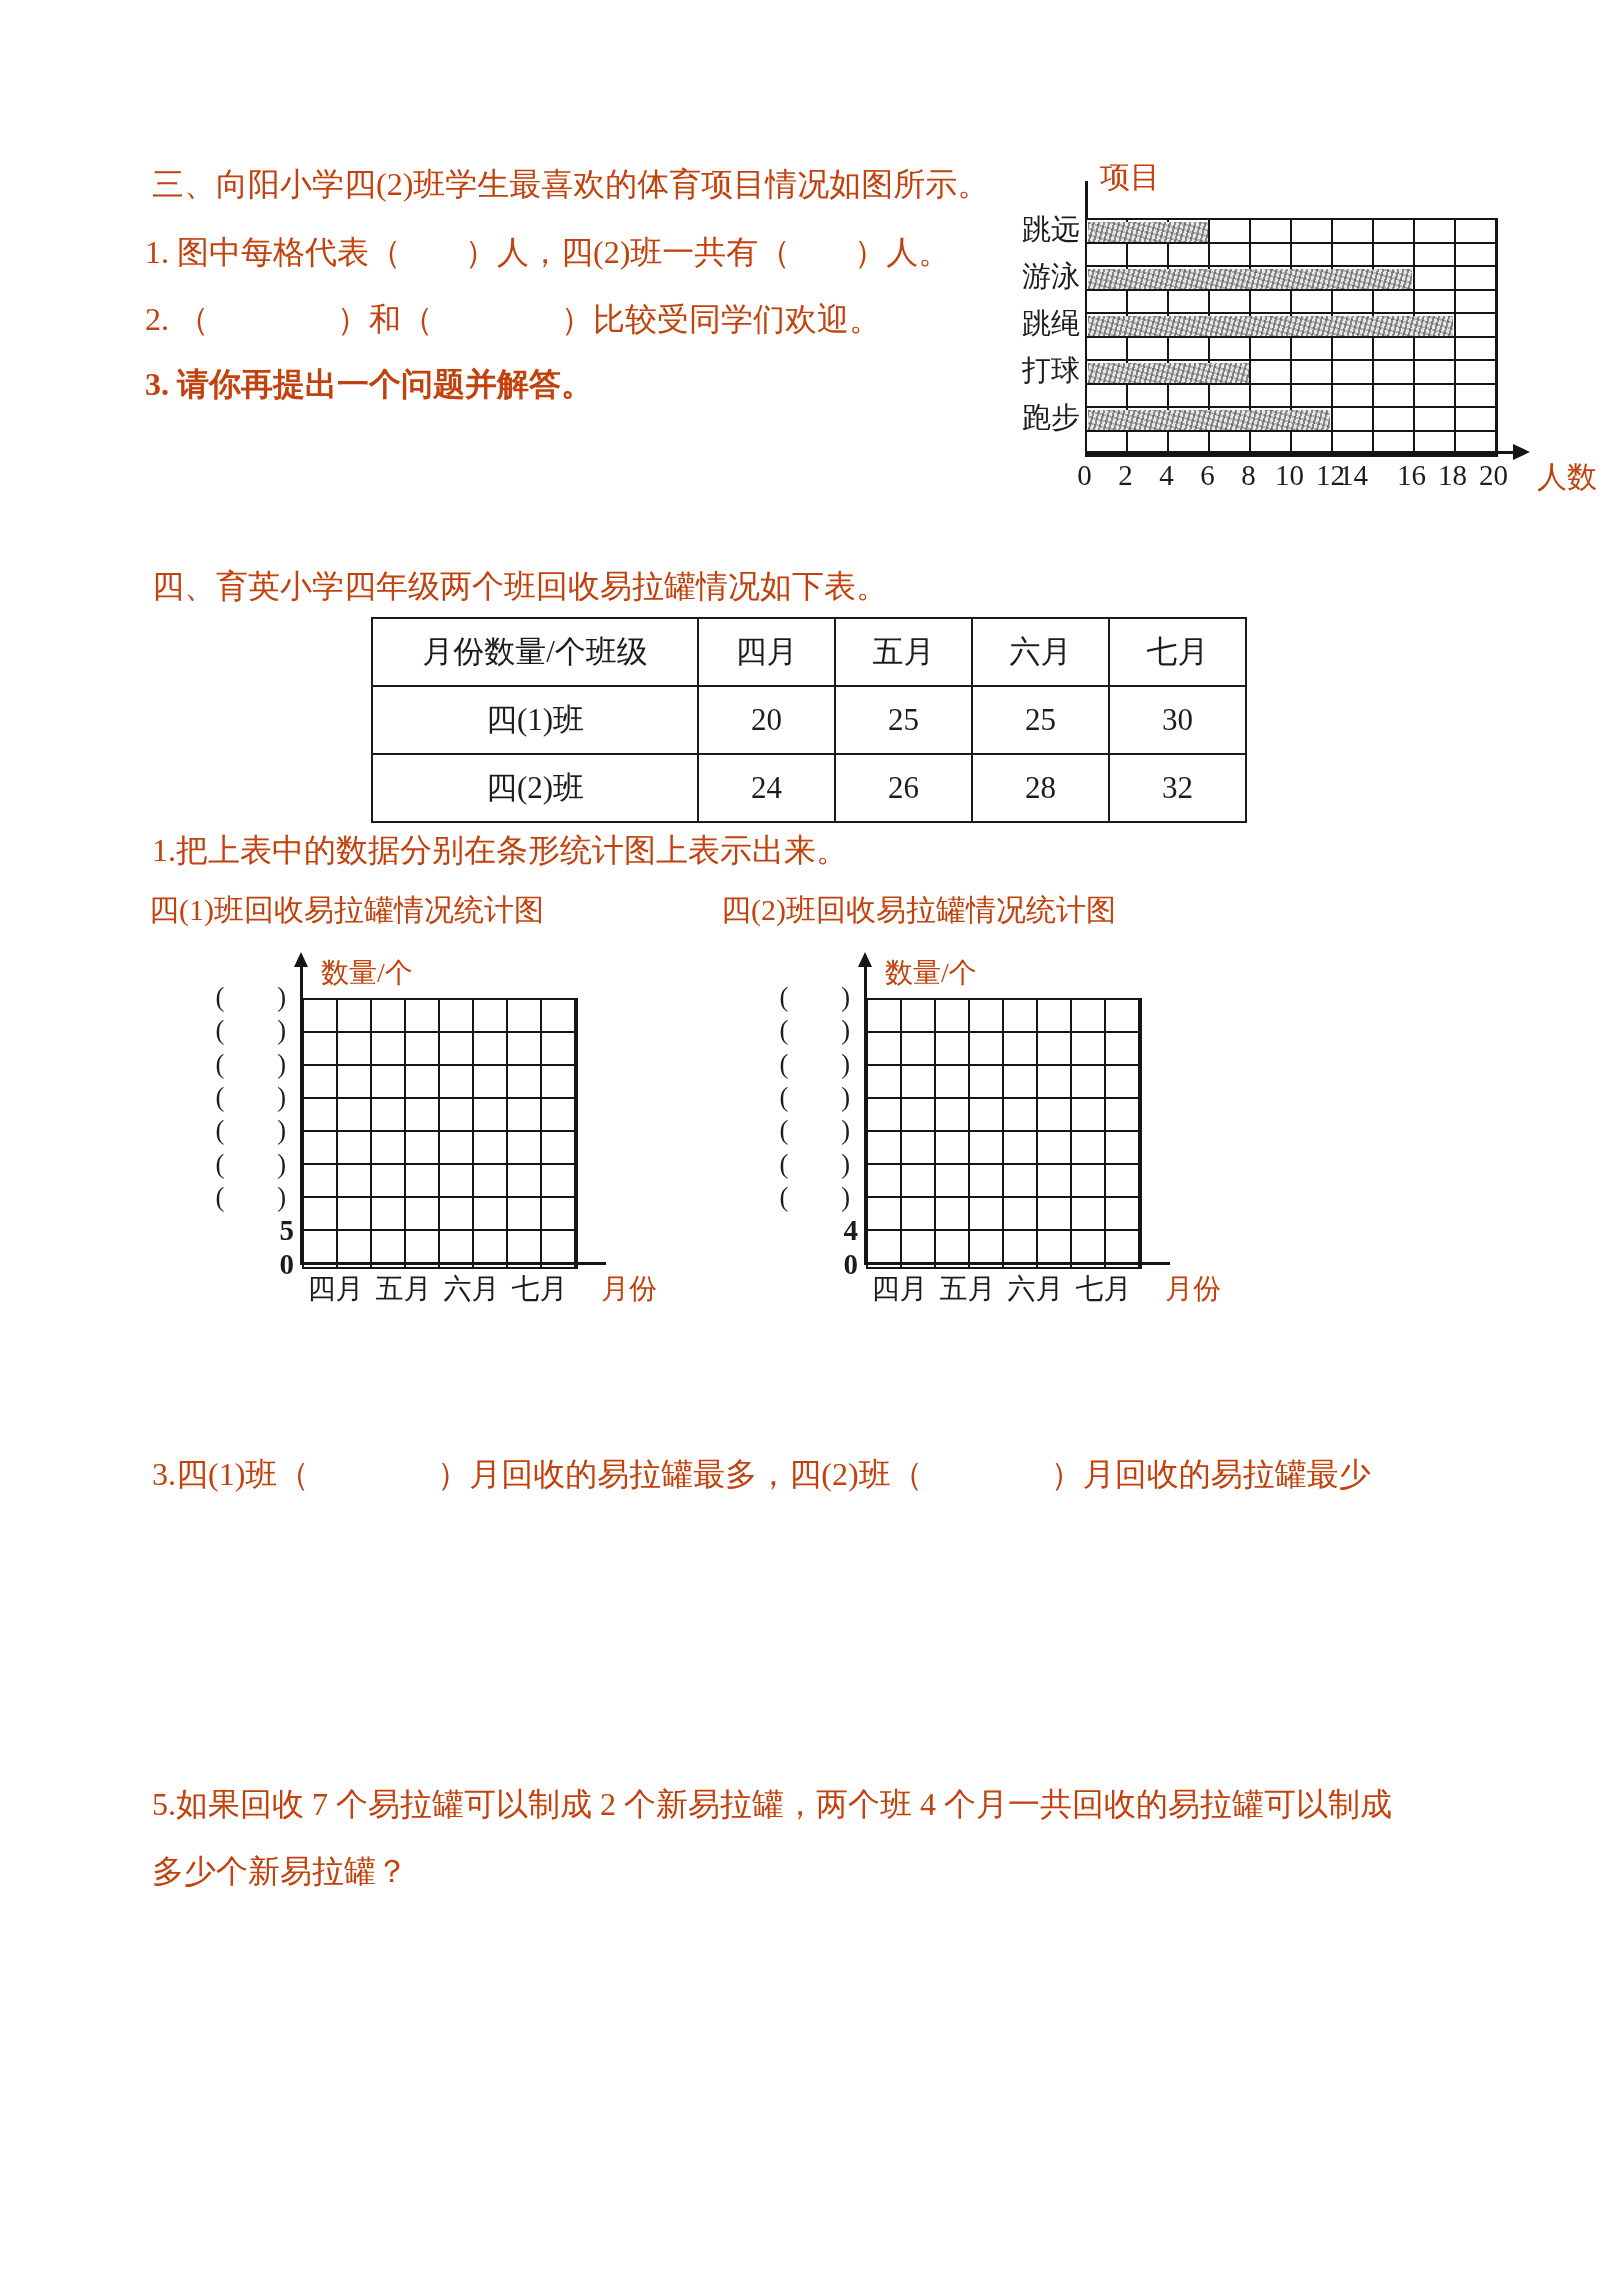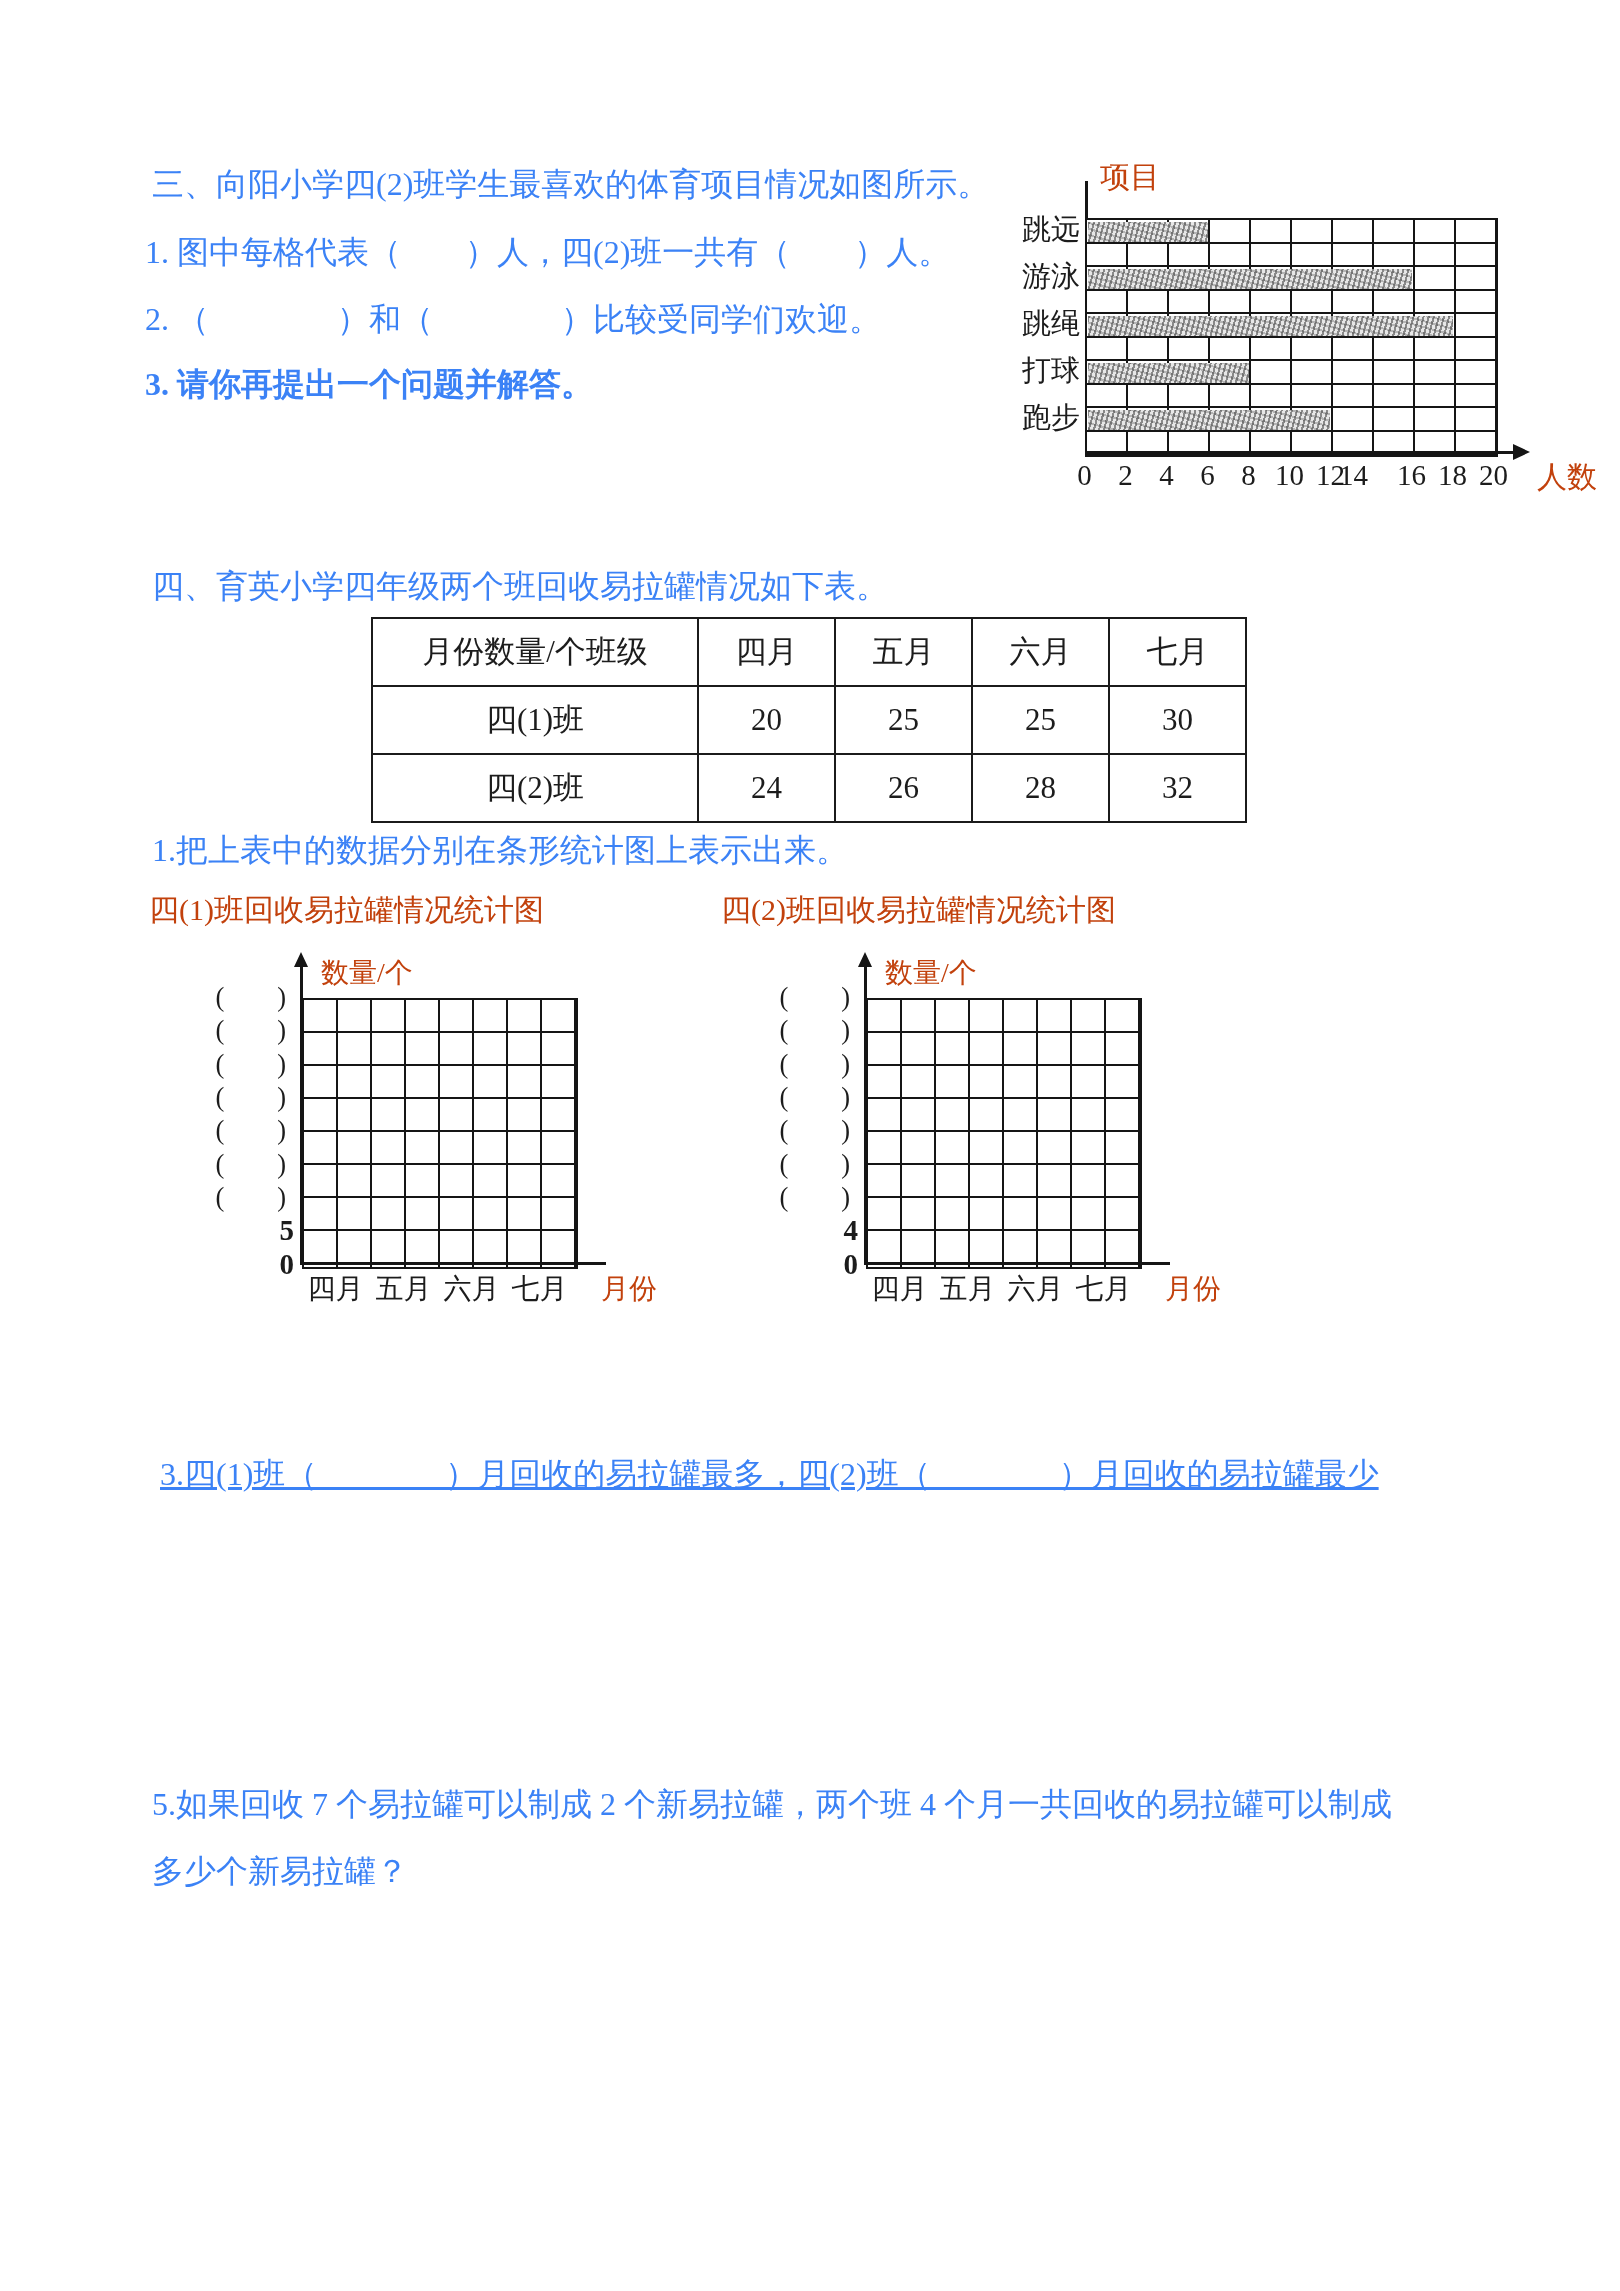--- a/index.html
+++ b/index.html
@@ -1,19 +1,19 @@
 <!DOCTYPE html>
 <html><head>
 <meta charset="utf-8">
 <style>
   html,body{margin:0;padding:0;background:#fff;}
   .page{position:relative;width:1620px;height:2292px;background:#ffffff;overflow:hidden;
         font-family:"Liberation Serif","DejaVu Serif",serif;color:#1c1c1c;}
   .abs{position:absolute;}
-  .line{position:absolute;font-size:32px;line-height:39px;white-space:pre;color:#3b82f6;}
+  .line{position:absolute;font-size:32px;line-height:39px;white-space:pre;color:#c2410c;}
   .ctitle{position:absolute;font-size:30px;white-space:pre;color:#c2410c;}
   .axis{position:absolute;background:#151515;}
   .grid{position:absolute;border:2.5px solid #151515;background-color:#fff;}
   .grid3{background-image:
       repeating-linear-gradient(to right,transparent 0 39px,#151515 39px 41px),
       repeating-linear-gradient(to bottom,transparent 0 21.6px,#151515 21.6px 23.5px);}
   .gridL{background-image:
       repeating-linear-gradient(to right,transparent 0 32px,#151515 32px 34px),
       repeating-linear-gradient(to bottom,transparent 0 31px,#151515 31px 33px);}
   .hatch{position:absolute;background-color:#e7e7e7;background-image:
@@ -146,18 +146,18 @@
       <div style="position: absolute; left: 27.4px; top: 213px; width: 80px; font-size: 26.5px; line-height: 31px; white-space: pre;">(        )</div>
       <div style="position: absolute; left: 27.4px; top: 246px; width: 80px; font-size: 26.5px; line-height: 31px; white-space: pre;">(        )</div>
       <div style="position: absolute; left: 65px; top: 278px; width: 41px; text-align: right; font-size: 29px; font-weight: 600;">4</div>
       <div style="position: absolute; left: 65px; top: 312px; width: 41px; text-align: right; font-size: 29px; font-weight: 600;">0</div>
       <div style="position: absolute; left: 112px; top: 334px; width: 71px; text-align: center; font-size: 28px; white-space: pre;">四月</div>
       <div style="position: absolute; left: 180px; top: 334px; width: 71px; text-align: center; font-size: 28px; white-space: pre;">五月</div>
       <div style="position: absolute; left: 248px; top: 334px; width: 71px; text-align: center; font-size: 28px; white-space: pre;">六月</div>
       <div style="position: absolute; left: 316px; top: 334px; width: 71px; text-align: center; font-size: 28px; white-space: pre;">七月</div>
     </div>
 
-  <div class="line" style="left:160px;top:1455px;text-decoration:underline;">3.四(1)班（　　　　）月回收的易拉罐最多，四(2)班（　　　　）月回收的易拉罐最少</div>
+  <div class="line" style="left:152px;top:1455px;">3.四(1)班（　　　　）月回收的易拉罐最多，四(2)班（　　　　）月回收的易拉罐最少</div>
   <div class="line" style="left:152px;top:1785px;">5.如果回收 7 个易拉罐可以制成 2 个新易拉罐，两个班 4 个月一共回收的易拉罐可以制成</div>
   <div class="line" style="left:152px;top:1852px;">多少个新易拉罐？</div>
 
 </div>
 
 
 </body></html>

